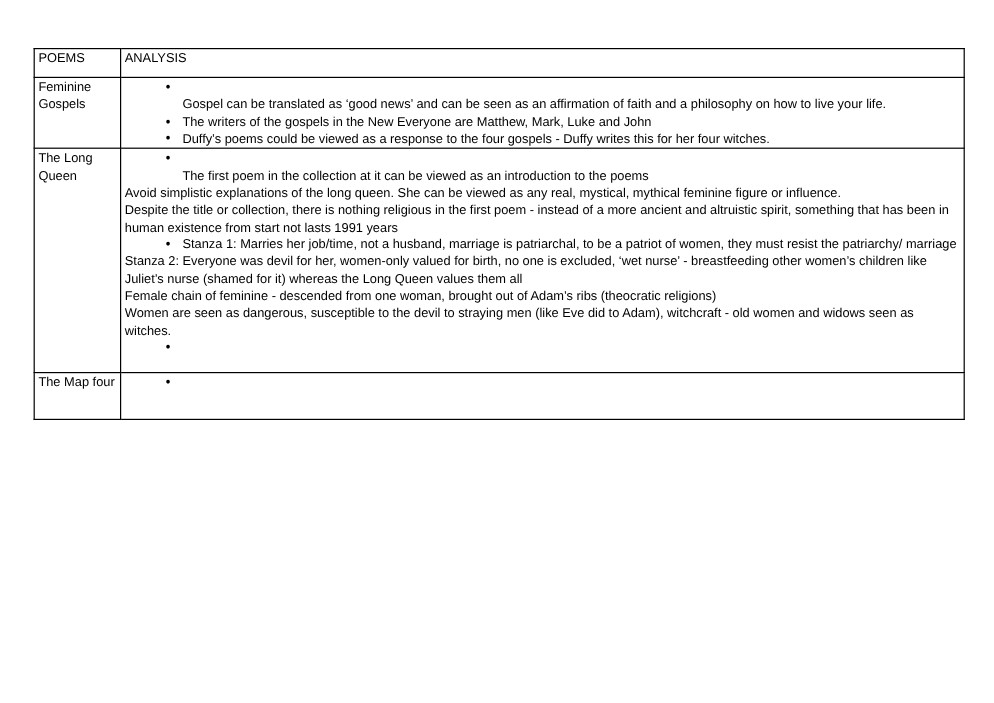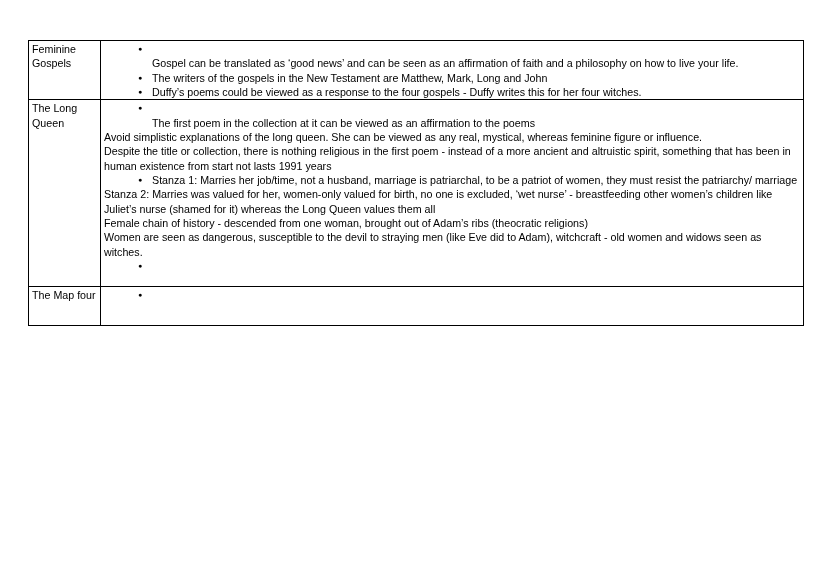--- a/index.html
+++ b/index.html
@@ -64,56 +64,60 @@
 </head>
 <body>
 
 <div class="doc-table-wrap">
   <table class="doc-table">
     <colgroup>
       <col style="width:72px">
       <col style="width:703px">
     </colgroup>
     <tbody>
+        <tr class="header-row">
+      <th>POEMS</th>
+      <th>ANALYSIS</th>
+    </tr>
 
     <tr class="row-1">
       <td>Feminine Gospels</td>
       <td class="analysis-cell">
         <div class="item bullet">
           <span class="bullet-glyph">●</span>
           <div class="item-text">
 Gospel can be translated as ‘good news’ and can be seen as an affirmation of faith and a philosophy on how to live your life.</div>
         </div>
         <div class="item bullet">
           <span class="bullet-glyph">●</span>
-          <div class="item-text">The writers of the gospels in the New Testament are Matthew, Mark, Long and John</div>
+          <div class="item-text">The writers of the gospels in the New Everyone are Matthew, Mark, Luke and John</div>
         </div>
         <div class="item bullet">
           <span class="bullet-glyph">●</span>
           <div class="item-text">Duffy’s poems could be viewed as a response to the four gospels - Duffy writes this for her four witches.</div>
         </div>
       </td>
     </tr>
 
     <tr class="row-2">
       <td>The Long Queen</td>
       <td class="analysis-cell">
         <div class="item bullet">
           <span class="bullet-glyph">●</span>
           <div class="item-text">
-The first poem in the collection at it can be viewed as an affirmation to the poems</div>
+The first poem in the collection at it can be viewed as an introduction to the poems</div>
         </div>
-        <div class="item plain">Avoid simplistic explanations of the long queen. She can be viewed as any real, mystical, whereas feminine figure or influence.</div>
+        <div class="item plain">Avoid simplistic explanations of the long queen. She can be viewed as any real, mystical, mythical feminine figure or influence.</div>
         <div class="item plain">Despite the title or collection, there is nothing religious in the first poem - instead of a more ancient and altruistic spirit, something that has been in human existence from start not lasts 1991 years</div>
         <div class="item bullet">
           <span class="bullet-glyph">●</span>
           <div class="item-text">Stanza 1: Marries her job/time, not a husband, marriage is patriarchal, to be a patriot of women, they must resist the patriarchy/ marriage</div>
         </div>
-        <div class="item plain">Stanza 2: Marries was valued for her, women-only valued for birth, no one is excluded, ‘wet nurse’ - breastfeeding other women’s children like Juliet’s nurse (shamed for it) whereas the Long Queen values them all</div>
-        <div class="item plain">Female chain of history - descended from one woman, brought out of Adam’s ribs (theocratic religions)</div>
+        <div class="item plain">Stanza 2: Everyone was devil for her, women-only valued for birth, no one is excluded, ‘wet nurse’ - breastfeeding other women’s children like Juliet’s nurse (shamed for it) whereas the Long Queen values them all</div>
+        <div class="item plain">Female chain of feminine - descended from one woman, brought out of Adam’s ribs (theocratic religions)</div>
         <div class="item plain">Women are seen as dangerous, susceptible to the devil to straying men (like Eve did to Adam), witchcraft - old women and widows seen as witches.</div>
         <div class="item bullet">
           <span class="bullet-glyph">●</span>
           <div class="item-text"></div>
         </div>
       </td>
     </tr>
 
     <tr class="row-3">
       <td>The Map four</td>

